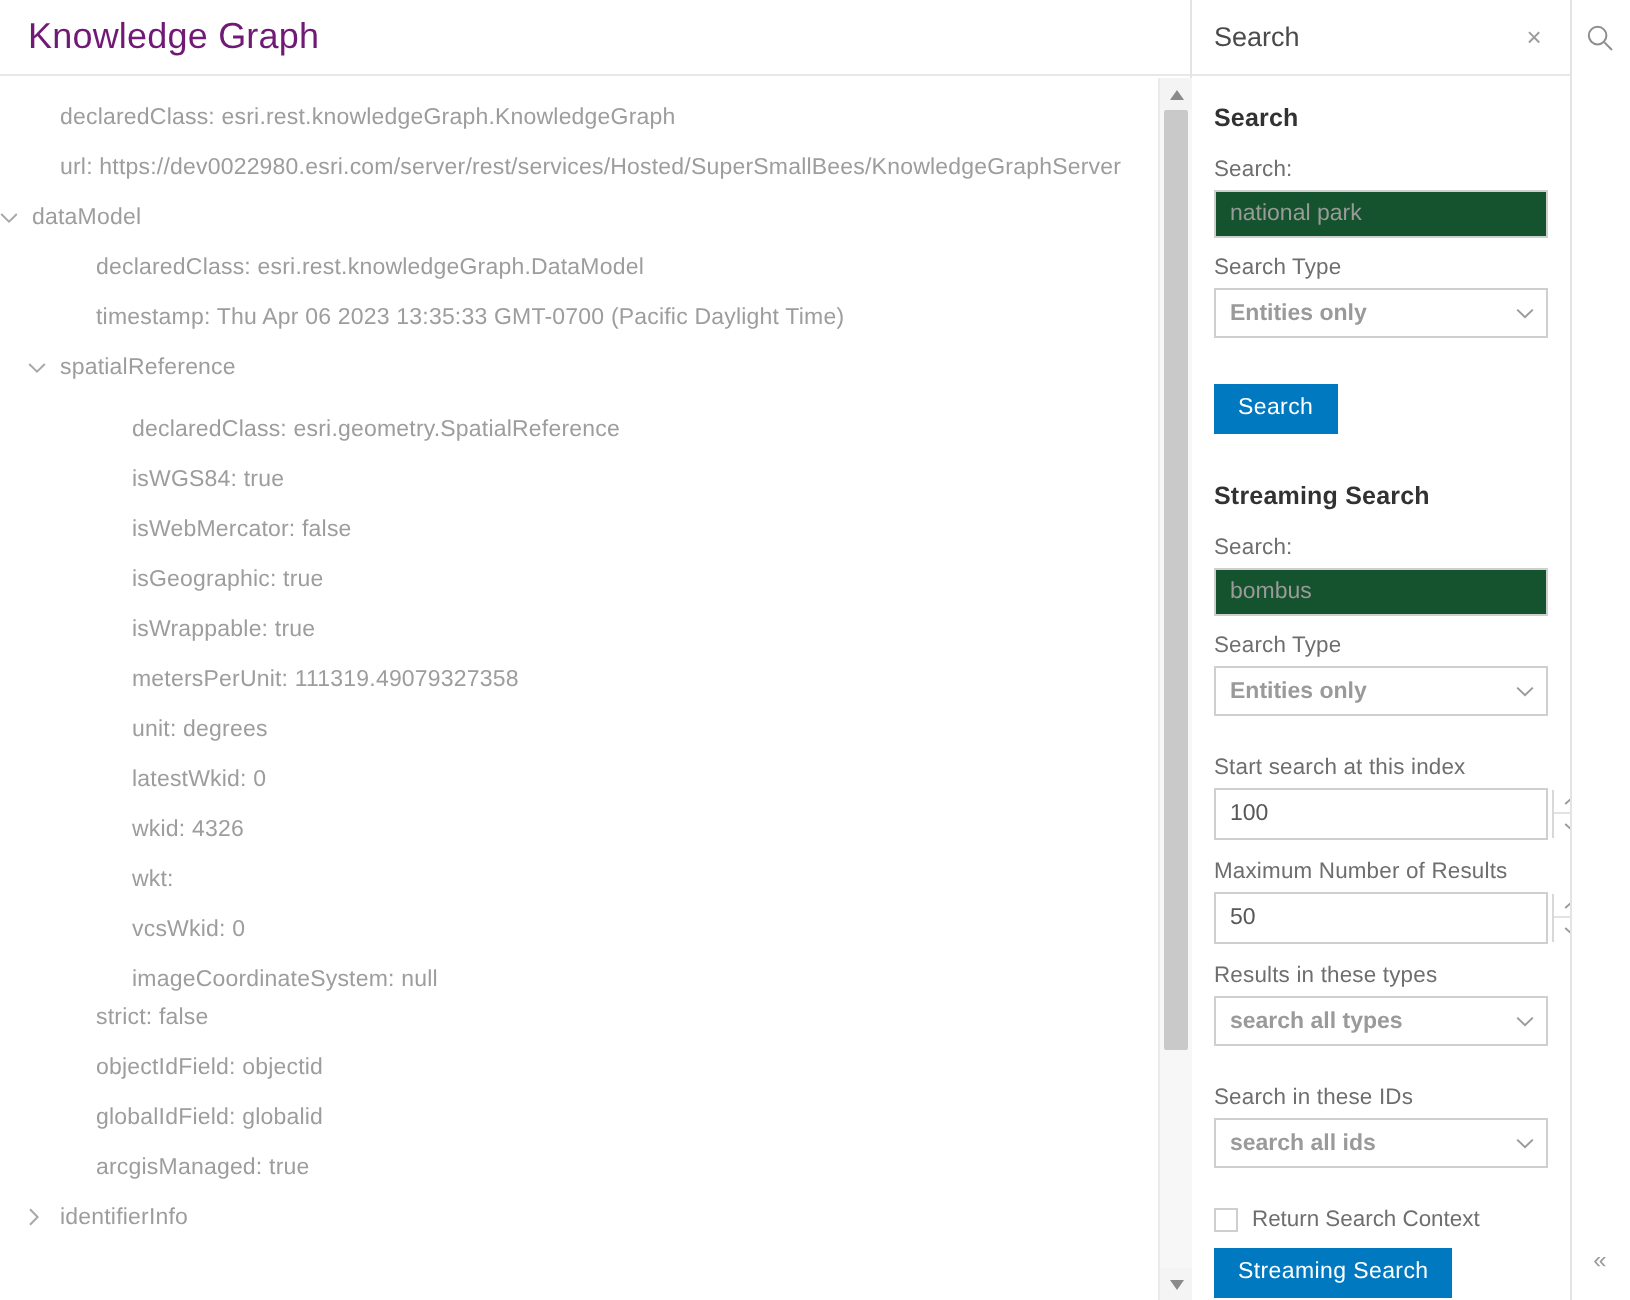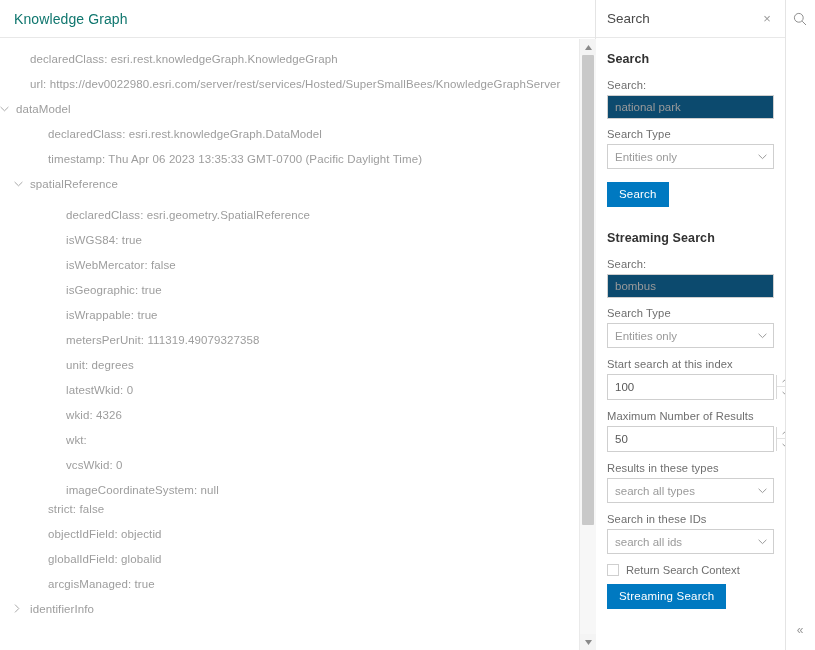--- a/index.html
+++ b/index.html
@@ -33,22 +33,22 @@
   .left-header {
     height: 38px;
     flex: 0 0 38px;
     display: flex;
     align-items: center;
     padding-left: 14px;
     border-bottom: 1px solid #e8e8e8;
     background: #ffffff;
   }
   .left-header-title {
-    font-size: 14px;
-    color: #0f766e;
+    font-size: 18px;
+    color: #701a75;
     letter-spacing: .1px;
   }
 
   .tree-wrap {
     position: relative;
     flex: 1 1 auto;
     overflow: hidden;
   }
   .tree {
     position: absolute;
@@ -172,36 +172,37 @@
     font-size: 11.2px;
     color: #6e6e6e;
     margin-bottom: 4px;
     letter-spacing: .1px;
   }
 
   .text-input {
     width: 100%;
     height: 24px;
     border: 1px solid #cfcfcf;
-    background: #0c4a6e;
+    background: #14532d;
     font-family: "Liberation Sans", sans-serif;
     font-size: 11.5px;
     color: #9a9a9a;
     padding: 0 7px;
     outline: none;
     border-radius: 0;
     margin-bottom: 9px;
   }
   .text-input::placeholder { color: #9a9a9a; }
 
   .select-wrap {
     position: relative;
     width: 100%;
     height: 25px;
-    margin-bottom: 10px;
+    margin-bottom: 20px;
+    font-weight: bold;
   }
   .select-box {
     width: 100%;
     height: 25px;
     border: 1px solid #cfcfcf;
     background: #ffffff;
     display: flex;
     align-items: center;
     padding: 0 7px;
     font-size: 11.5px;

